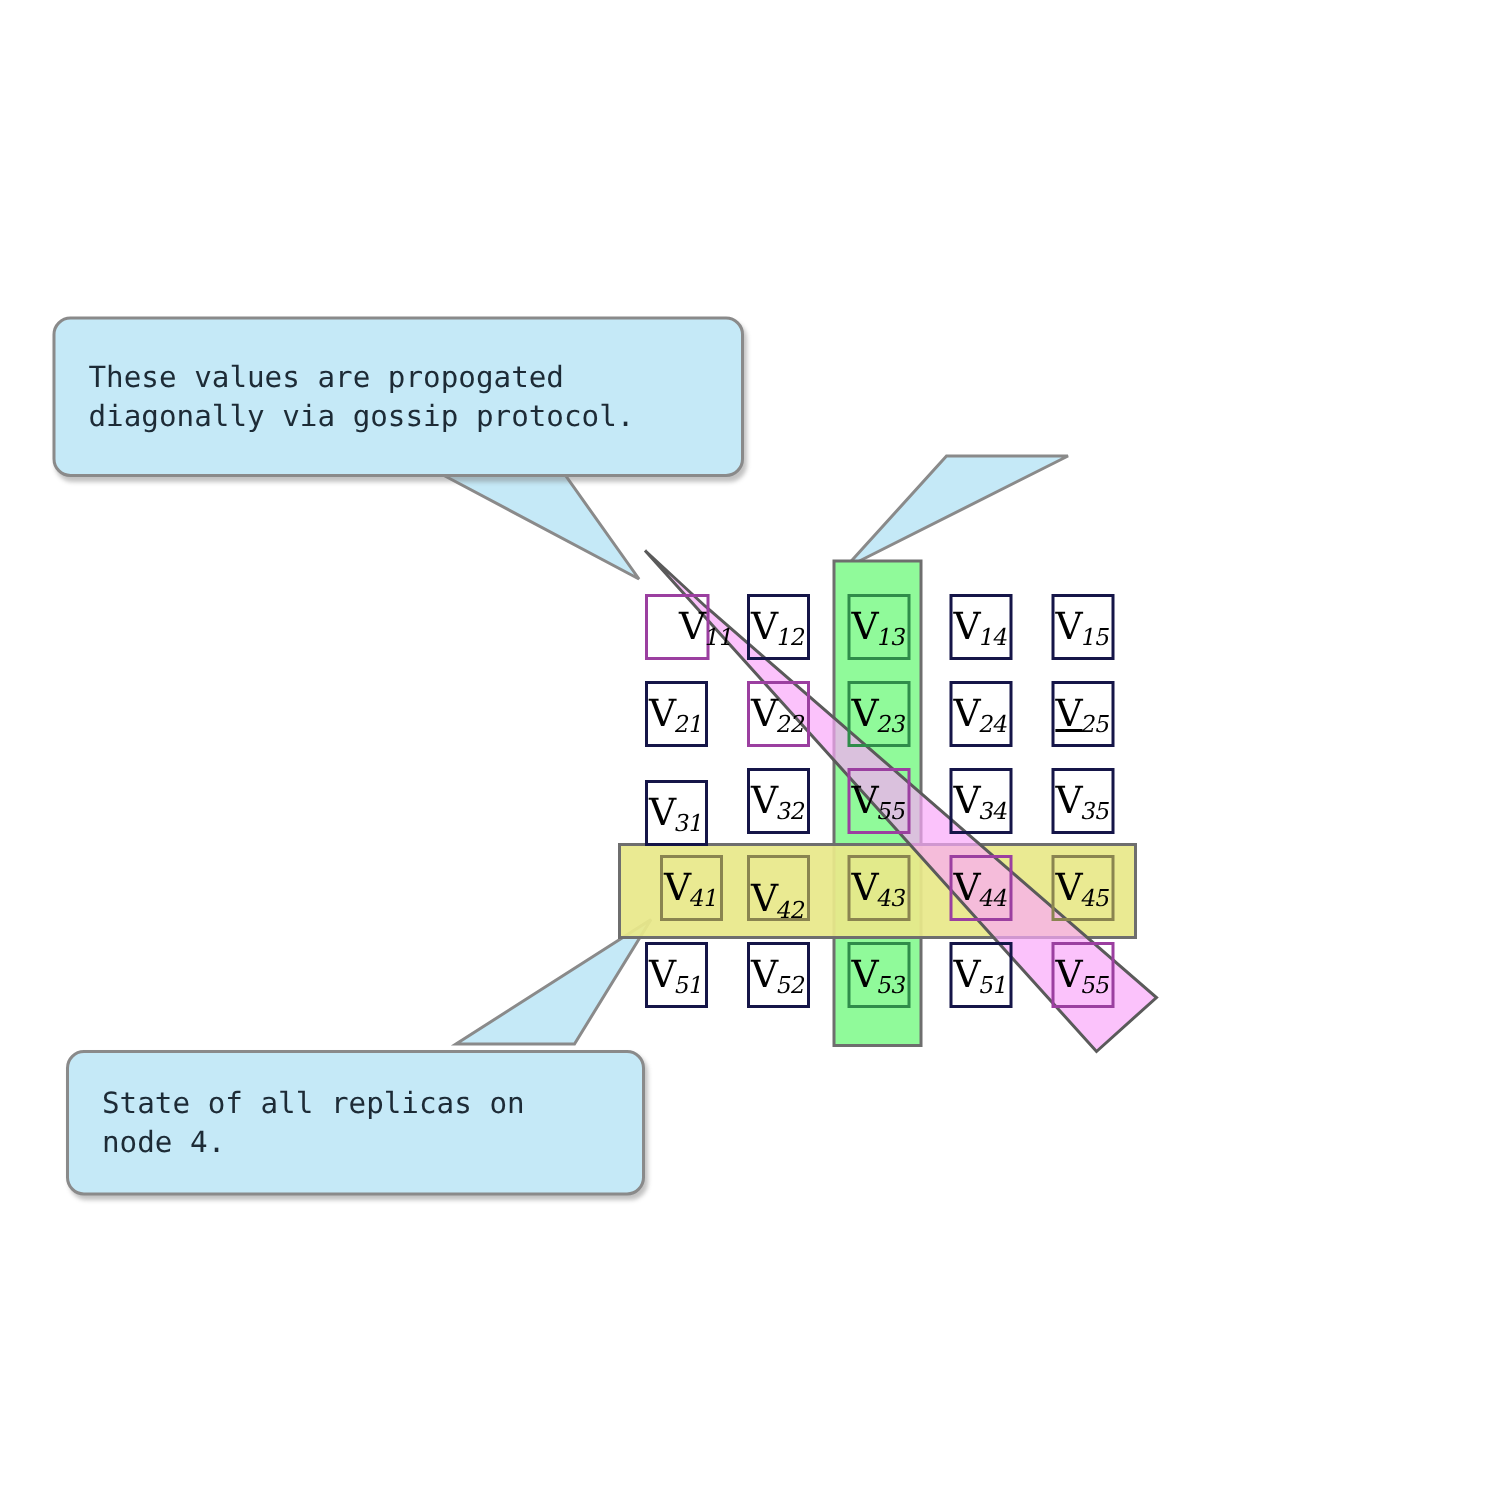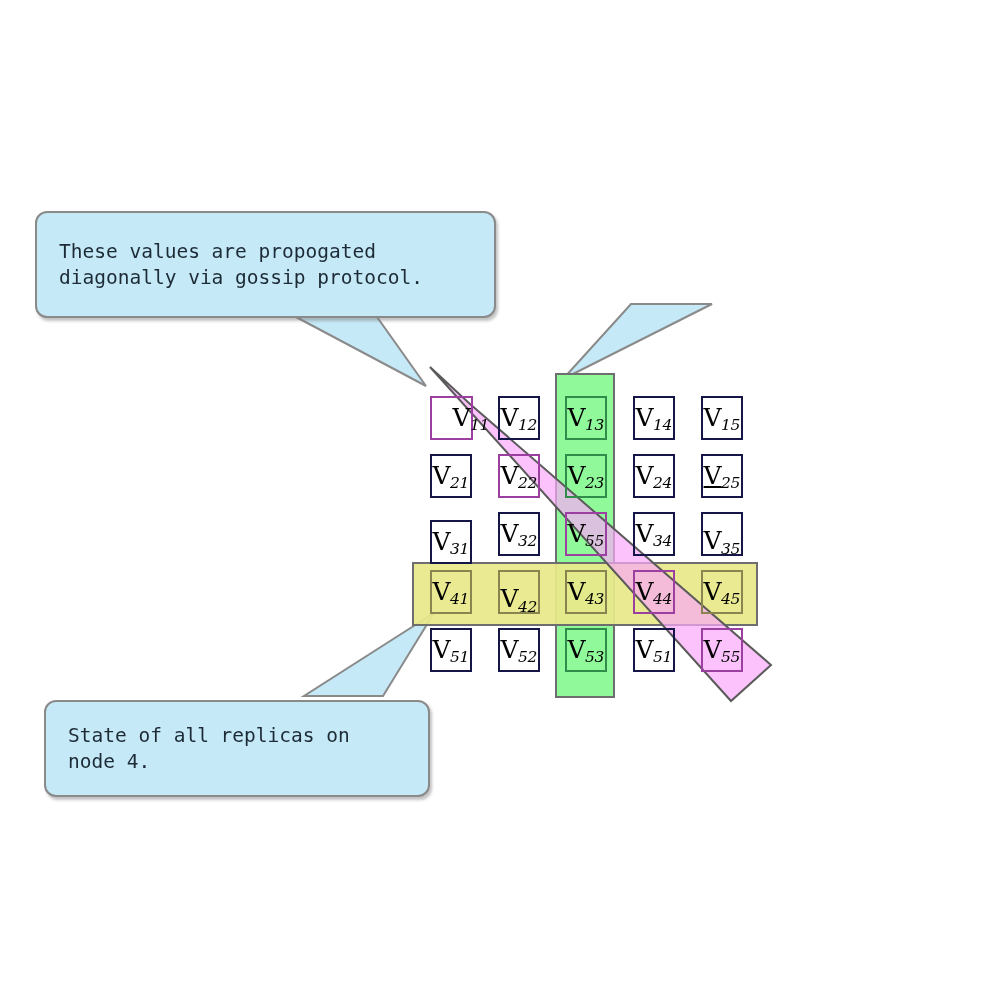--- a/index.html
+++ b/index.html
@@ -153,24 +153,24 @@
       </div>
       <div class="cell" style="left: 498px; top: 512px;">
         <span class="cell-label">V<sub>32</sub></span>
       </div>
       <div class="cell on-green on-pink" style="left: 565px; top: 512px;">
         <span class="cell-label">V<sub>55</sub></span>
       </div>
       <div class="cell" style="left: 633px; top: 512px;">
         <span class="cell-label">V<sub>34</sub></span>
       </div>
-      <div class="cell" style="left: 701px; top: 512px; align-items: flex-end;">
+      <div class="cell" style="left: 701px; top: 512px;">
         <span class="cell-label">V<sub>35</sub></span>
       </div>
-      <div class="cell on-yellow" style="left: 430px; top: 570px;">
+      <div class="cell on-yellow" style="left: 440px; top: 570px;">
         <span class="cell-label">V<sub>41</sub></span>
       </div>
       <div class="cell on-yellow" style="left: 498px; top: 570px; align-items: flex-end;">
         <span class="cell-label">V<sub>42</sub></span>
       </div>
       <div class="cell on-green on-yellow" style="left: 565px; top: 570px;">
         <span class="cell-label">V<sub>43</sub></span>
       </div>
       <div class="cell on-yellow on-pink" style="left: 633px; top: 570px;">
         <span class="cell-label">V<sub>44</sub></span>

